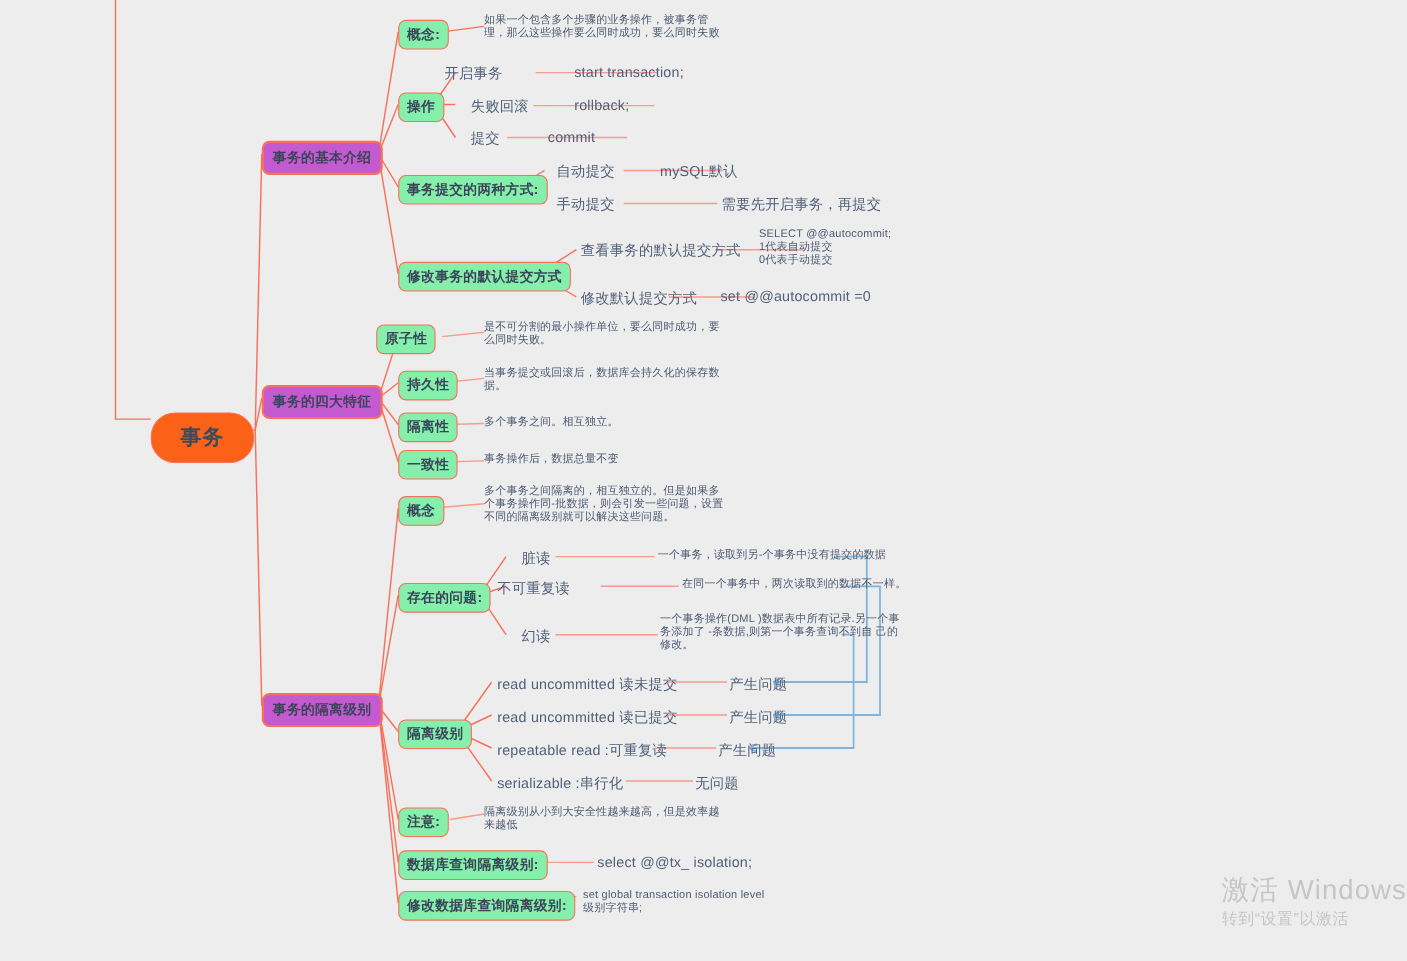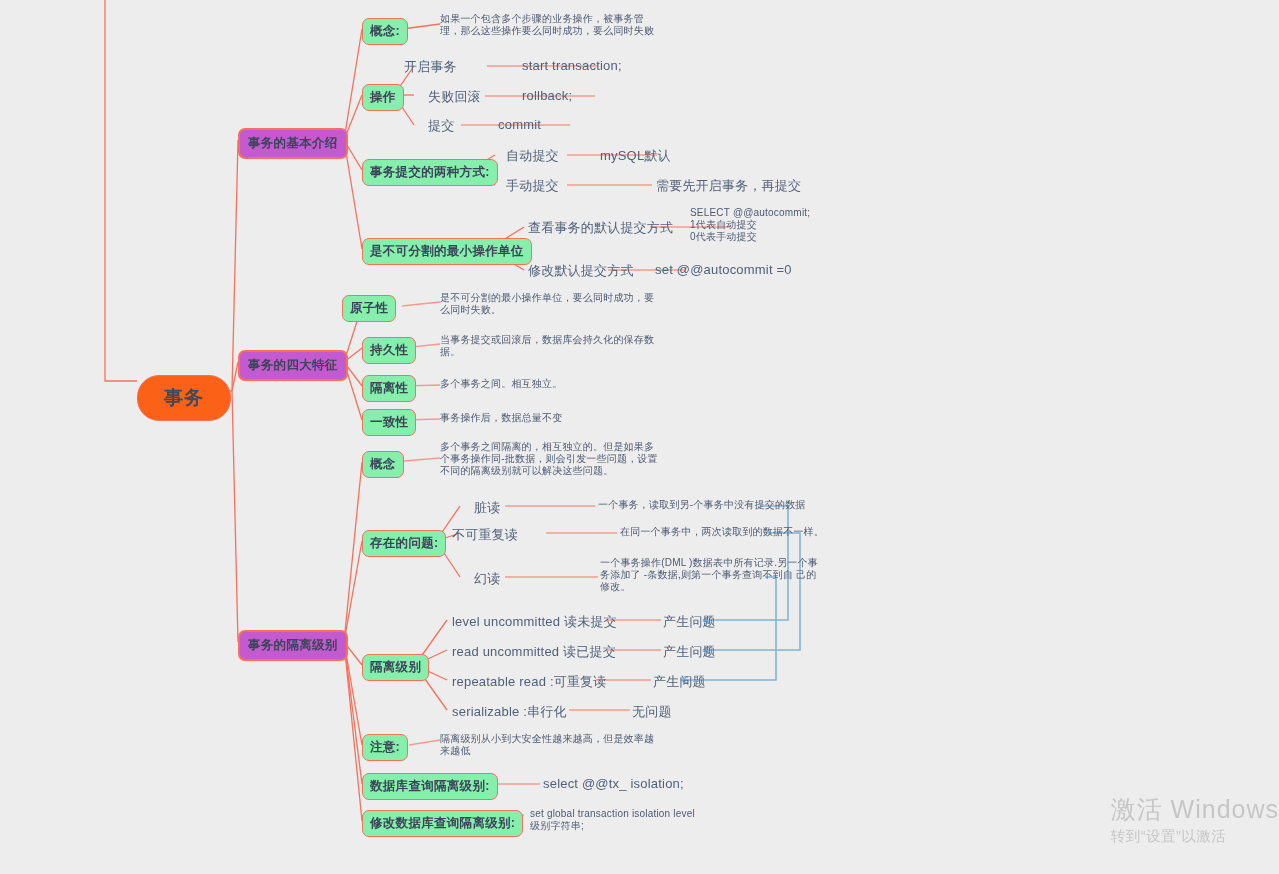--- a/index.html
+++ b/index.html
@@ -185,21 +185,21 @@
   <div class="node leaf" style="left:522px; top:88px;">rollback;</div>
   <div class="node leaf" style="left:428px; top:117px;">提交</div>
   <div class="node leaf" style="left:498px; top:117px;">commit</div>
 
   <div class="node box" style="left:362px; top:159px;">事务提交的两种方式:</div>
   <div class="node leaf" style="left:506px; top:147px;">自动提交</div>
   <div class="node leaf" style="left:600px; top:147px;">mySQL默认</div>
   <div class="node leaf" style="left:506px; top:177px;">手动提交</div>
   <div class="node leaf" style="left:656px; top:177px;">需要先开启事务，再提交</div>
 
-  <div class="node box" style="left:362px; top:238px;">是不可分割的最小操作单位</div>
+  <div class="node box" style="left:362px; top:238px;">修改事务的默认提交方式</div>
   <div class="node leaf" style="left:528px; top:219px;">查看事务的默认提交方式</div>
   <div class="node note" style="left:690px; top:207px;">SELECT @@autocommit;
 1代表自动提交
 0代表手动提交</div>
   <div class="node leaf" style="left:528px; top:262px;">修改默认提交方式</div>
   <div class="node leaf" style="left:655px; top:262px;">set @@autocommit =0</div>
 
   <div class="node box" style="left:342px; top:295px;">原子性</div>
   <div class="node note" style="left:440px; top:292px;">是不可分割的最小操作单位，要么同时成功，要
 么同时失败。</div>
@@ -223,21 +223,21 @@
   <div class="node leaf" style="left:474px; top:499px;">脏读</div>
   <div class="node note" style="left:598px; top:499px;">一个事务，读取到另-个事务中没有提交的数据</div>
   <div class="node leaf" style="left:452px; top:526px;">不可重复读</div>
   <div class="node note" style="left:620px; top:526px;">在同一个事务中，两次读取到的数据不一样。</div>
   <div class="node leaf" style="left:474px; top:570px;">幻读</div>
   <div class="node note" style="left:600px; top:557px;">一个事务操作(DML )数据表中所有记录.另一个事
 务添加了 -条数据,则第一个事务查询不到自 己的
 修改。</div>
 
   <div class="node box" style="left:362px; top:654px;">隔离级别</div>
-  <div class="node leaf" style="left:452px; top:613px;">level uncommitted 读未提交</div>
+  <div class="node leaf" style="left:452px; top:613px;">read uncommitted 读未提交</div>
   <div class="node leaf" style="left:663px; top:613px;">产生问题</div>
   <div class="node leaf" style="left:452px; top:643px;">read uncommitted 读已提交</div>
   <div class="node leaf" style="left:663px; top:643px;">产生问题</div>
   <div class="node leaf" style="left:452px; top:673px;">repeatable read :可重复读</div>
   <div class="node leaf" style="left:653px; top:673px;">产生问题</div>
   <div class="node leaf" style="left:452px; top:703px;">serializable :串行化</div>
   <div class="node leaf" style="left:632px; top:703px;">无问题</div>
 
   <div class="node box" style="left:362px; top:734px;">注意:</div>
   <div class="node note" style="left:440px; top:733px;">隔离级别从小到大安全性越来越高，但是效率越

